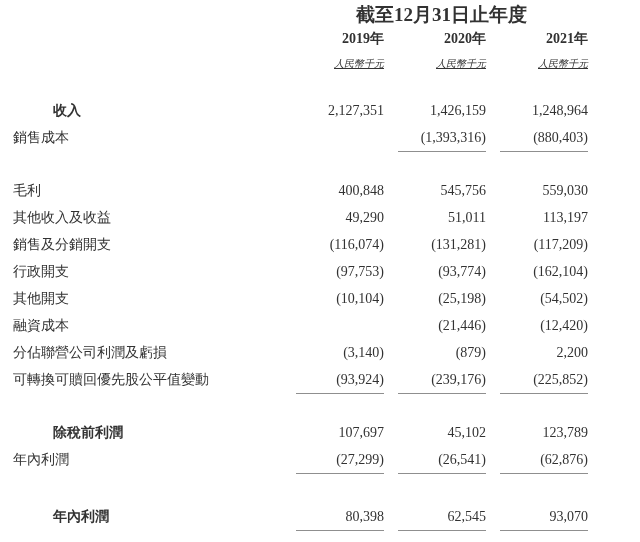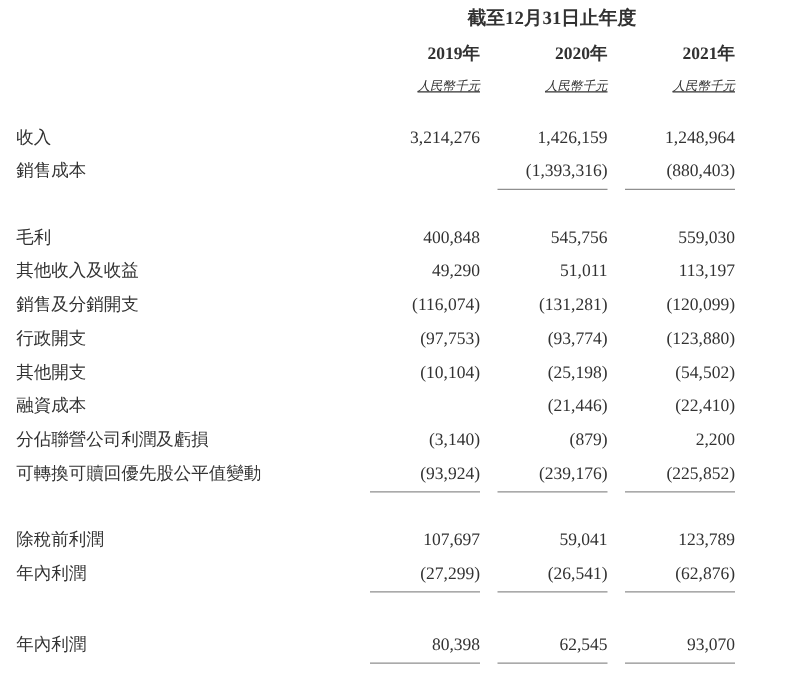--- a/index.html
+++ b/index.html
@@ -18,27 +18,27 @@
   }
   .content {
     width: 575px;
   }
   
   .period-title {
     margin-left: auto;
     width: 293px;
     text-align: center;
     font-weight: bold;
-    font-size: 15px;
+    font-size: 19px;
     height: 22px;
     line-height: 22px;
   }
   .hrow {
     display: flex;
-    align-items: flex-end;
+    align-items: center;
   }
   .years-row { height: 26px; }
   .unit-row  { height: 24px; }
   .header-gap { height: 24px; }
   .label { flex: 1; font-size: 14px; }
   .num {
     width: 88px;
     margin-left: 14px;
     text-align: right;
     font-size: 14px;
@@ -49,21 +49,21 @@
   
   .row {
     display: flex;
     align-items: baseline;
     height: 27px;
   }
   .row .label, .row .num {
     line-height: 21px;
     padding-bottom: 3px;
   }
-  .bold { font-weight: normal; }
+  .bold { font-weight: bold; margin-left: 40px; }
   .ul { border-bottom: 1.4px solid #8f8f8f; }
   .spacer-sm { height: 26px; }
   .spacer-lg { height: 30px; }
 </style>
 </head>
 <body>
 
 <div class="page">
   <div class="content">
 
@@ -80,21 +80,21 @@
       <span class="label"></span>
       <span class="num unit-cell">人民幣千元</span>
       <span class="num unit-cell">人民幣千元</span>
       <span class="num unit-cell">人民幣千元</span>
     </div>
 
     <div class="header-gap"></div>
 
     <div class="row">
       <span class="label bold">收入</span>
-      <span class="num">3,214,276</span>
+      <span class="num">2,127,351</span>
       <span class="num">1,426,159</span>
       <span class="num">1,248,964</span>
     </div>
 
     <div class="row">
       <span class="label">銷售成本</span>
       <span class="num ul">(1,393,316)</span>
       <span class="num ul">(880,403)</span>
     </div>
 
@@ -111,41 +111,41 @@
       <span class="label">其他收入及收益</span>
       <span class="num">49,290</span>
       <span class="num">51,011</span>
       <span class="num">113,197</span>
     </div>
 
     <div class="row">
       <span class="label">銷售及分銷開支</span>
       <span class="num">(116,074)</span>
       <span class="num">(131,281)</span>
-      <span class="num">(120,099)</span>
+      <span class="num">(117,209)</span>
     </div>
 
     <div class="row">
       <span class="label">行政開支</span>
       <span class="num">(97,753)</span>
       <span class="num">(93,774)</span>
-      <span class="num">(123,880)</span>
+      <span class="num">(162,104)</span>
     </div>
 
     <div class="row">
       <span class="label">其他開支</span>
       <span class="num">(10,104)</span>
       <span class="num">(25,198)</span>
       <span class="num">(54,502)</span>
     </div>
 
     <div class="row">
       <span class="label">融資成本</span>
       <span class="num">(21,446)</span>
-      <span class="num">(22,410)</span>
+      <span class="num">(12,420)</span>
     </div>
 
     <div class="row">
       <span class="label">分佔聯營公司利潤及虧損</span>
       <span class="num">(3,140)</span>
       <span class="num">(879)</span>
       <span class="num">2,200</span>
     </div>
 
     <div class="row">
@@ -153,21 +153,21 @@
       <span class="num ul">(93,924)</span>
       <span class="num ul">(239,176)</span>
       <span class="num ul">(225,852)</span>
     </div>
 
     <div class="spacer-sm"></div>
 
     <div class="row">
       <span class="label bold">除稅前利潤</span>
       <span class="num">107,697</span>
-      <span class="num">59,041</span>
+      <span class="num">45,102</span>
       <span class="num">123,789</span>
     </div>
 
     <div class="row">
       <span class="label">年內利潤</span>
       <span class="num ul">(27,299)</span>
       <span class="num ul">(26,541)</span>
       <span class="num ul">(62,876)</span>
     </div>
 

